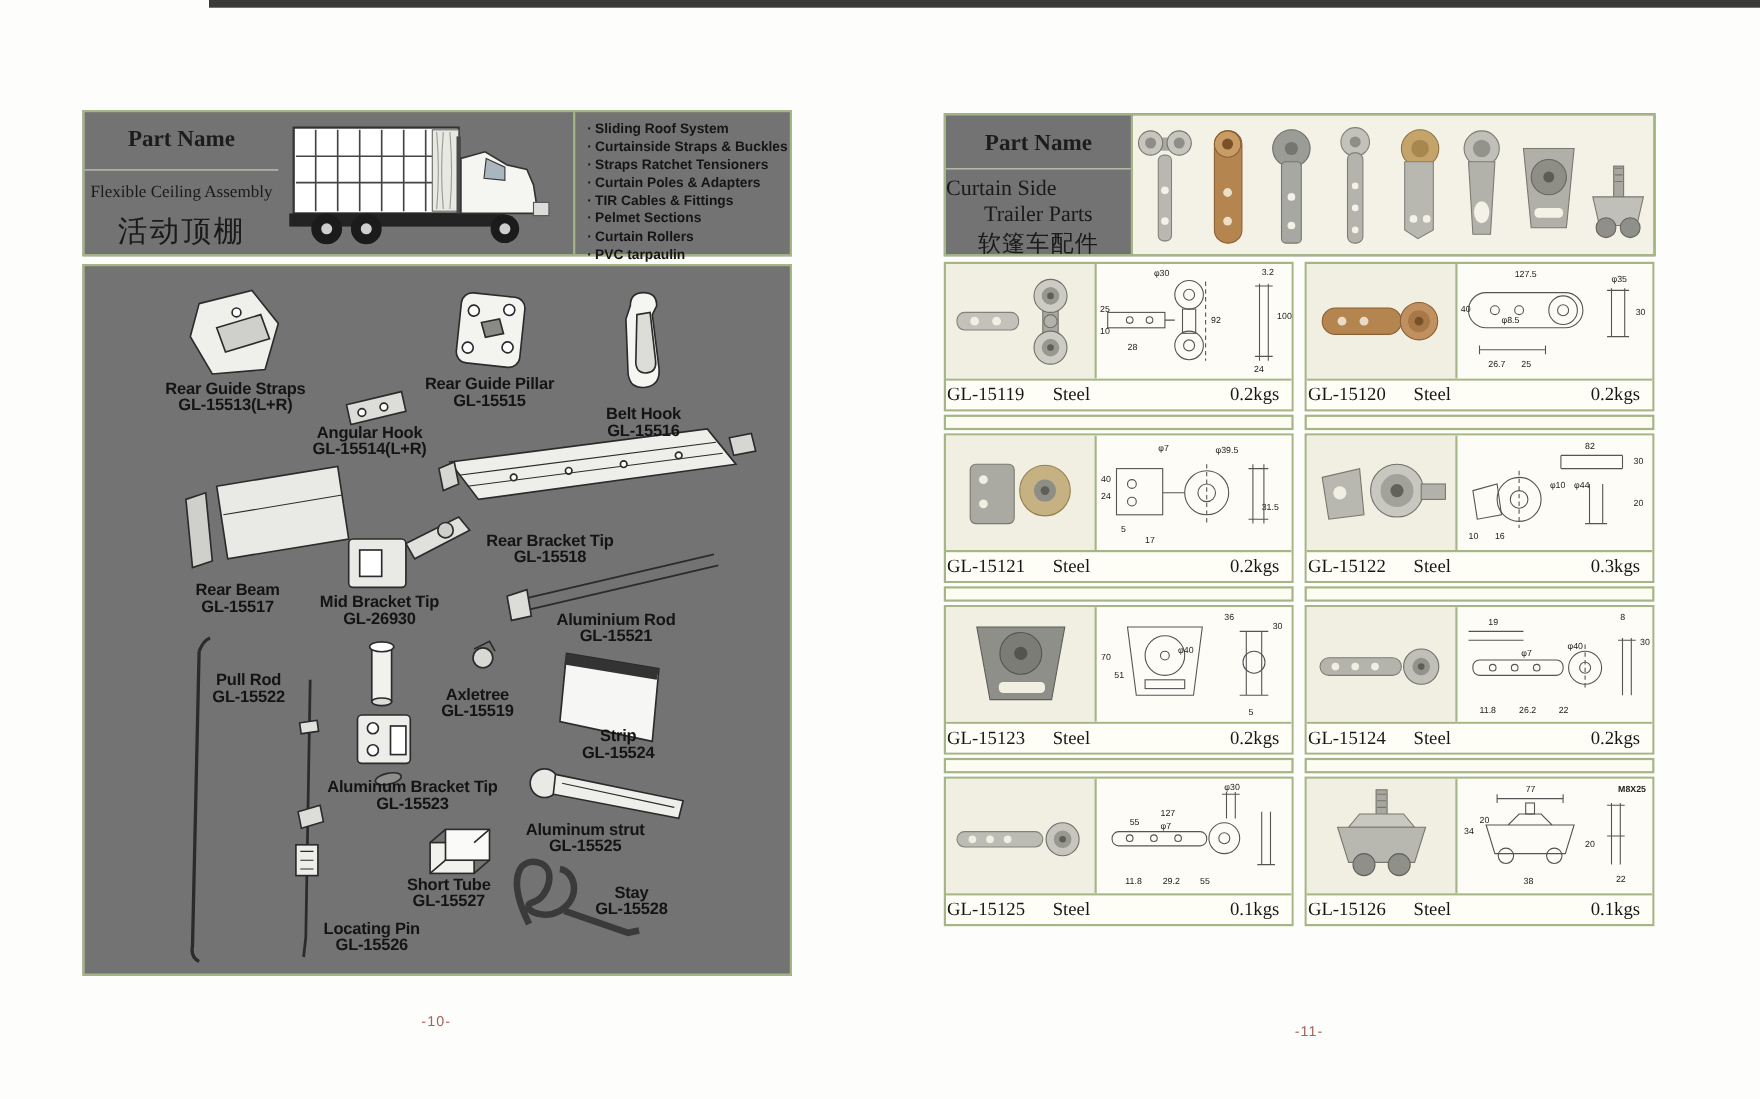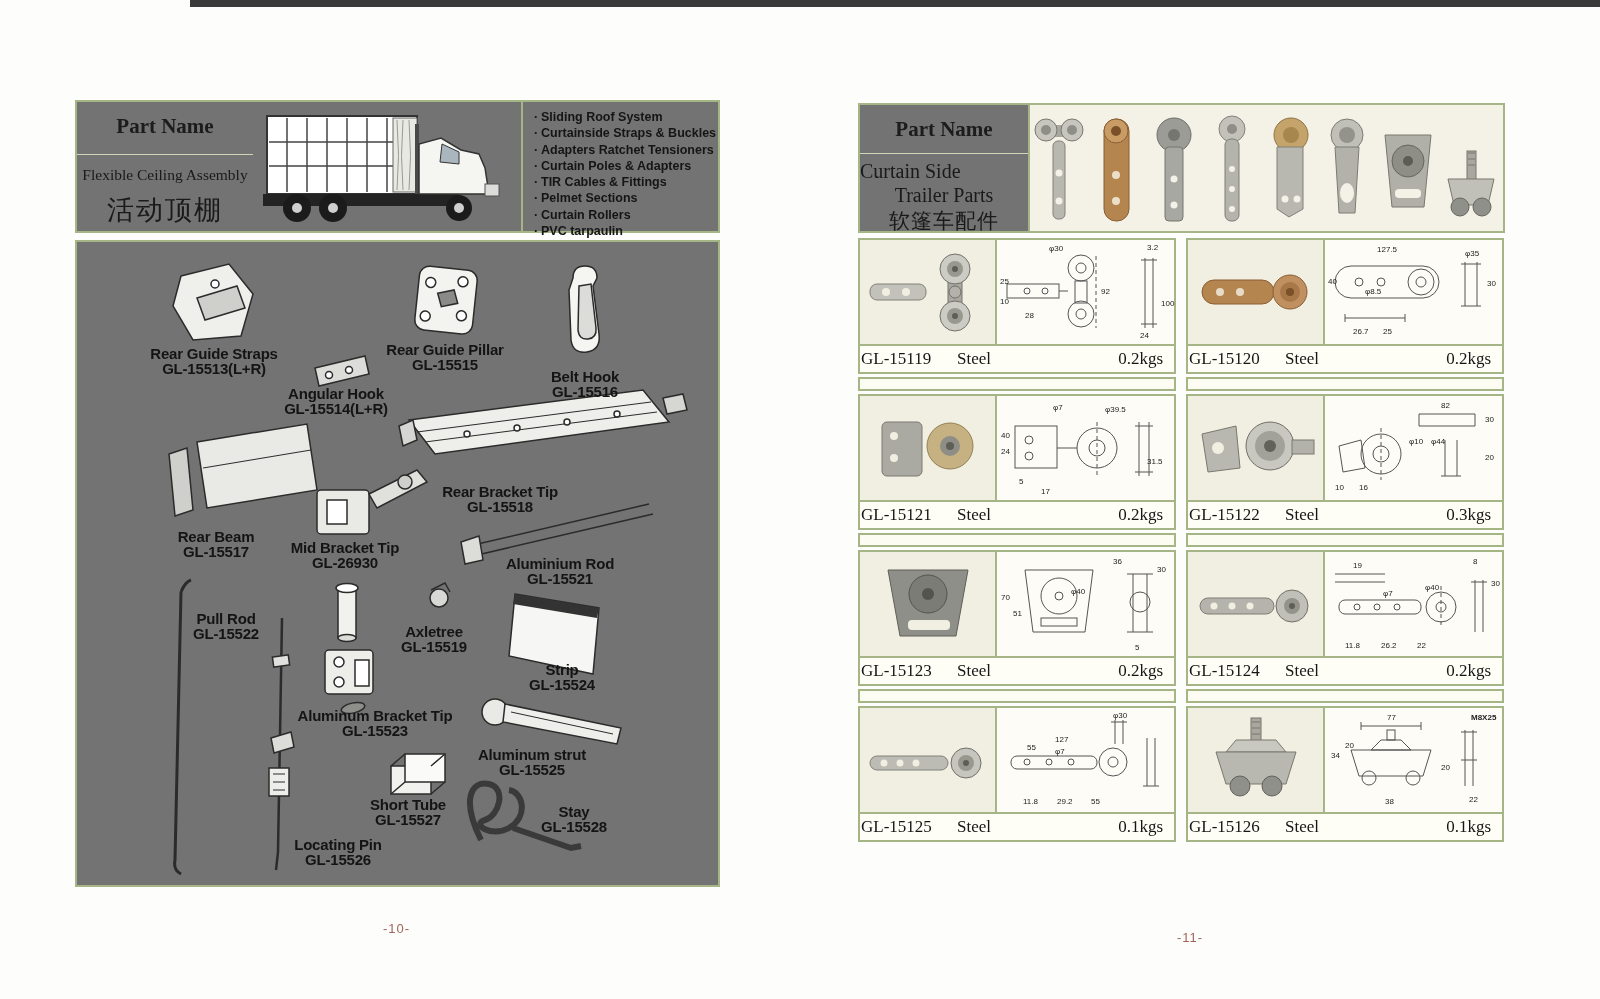--- a/index.html
+++ b/index.html
@@ -97,21 +97,21 @@
         <circle cx="44" cy="106" r="5" fill="#cfcfcf"></circle>
       <circle cx="80" cy="106" r="14" fill="#1b1b1b"></circle>
         <circle cx="80" cy="106" r="5" fill="#cfcfcf"></circle>
       <circle cx="206" cy="106" r="13" fill="#1b1b1b"></circle>
         <circle cx="206" cy="106" r="5" fill="#cfcfcf"></circle>
     </svg>
   </div>
   <div class="feats">
     <div class="feat"><span class="b">·</span><span>Sliding Roof System</span></div>
     <div class="feat"><span class="b">·</span><span>Curtainside Straps &amp; Buckles</span></div>
-    <div class="feat"><span class="b">·</span><span>Adapters Ratchet Tensioners</span></div>
+    <div class="feat"><span class="b">·</span><span>Straps Ratchet Tensioners</span></div>
     <div class="feat"><span class="b">·</span><span>Curtain Poles &amp; Adapters</span></div>
     <div class="feat"><span class="b">·</span><span>TIR Cables &amp; Fittings</span></div>
     <div class="feat"><span class="b">·</span><span>Pelmet Sections</span></div>
     <div class="feat"><span class="b">·</span><span>Curtain Rollers</span></div>
     <div class="feat"><span class="b">·</span><span>PVC tarpaulin</span></div>
   </div>
 </div>
 
 <div class="gbox lp-main">
   <svg class="sketch" width="641" height="643" viewBox="0 0 641 643">
@@ -352,21 +352,21 @@
             <line x1="99" y1="16" x2="99" y2="88" stroke-dasharray="4 3"></line>
           </g>
         </svg>
         <span class="dim" style="left:52px;top:5px;">φ30</span>
         <span class="dim" style="left:150px;top:4px;">3.2</span>
         <span class="dim" style="left:3px;top:38px;">25</span>
         <span class="dim" style="left:3px;top:58px;">10</span>
         <span class="dim" style="left:28px;top:72px;">28</span>
         <span class="dim" style="left:104px;top:48px;">92</span>
         <span class="dim" style="left:143px;top:92px;">24</span>
-        <span class="dim" style="left:164px;top:60px;">100</span>
+        <span class="dim" style="left:164px;top:44px;">100</span>
       </div>
     </div>
     <div class="cell-cap">
       <span class="cap-code">GL-15119</span>
       <span class="cap-mat">Steel</span>
       <span class="cap-wt">0.2kgs</span>
     </div>
   </div>
   <div class="strip"></div>
 

